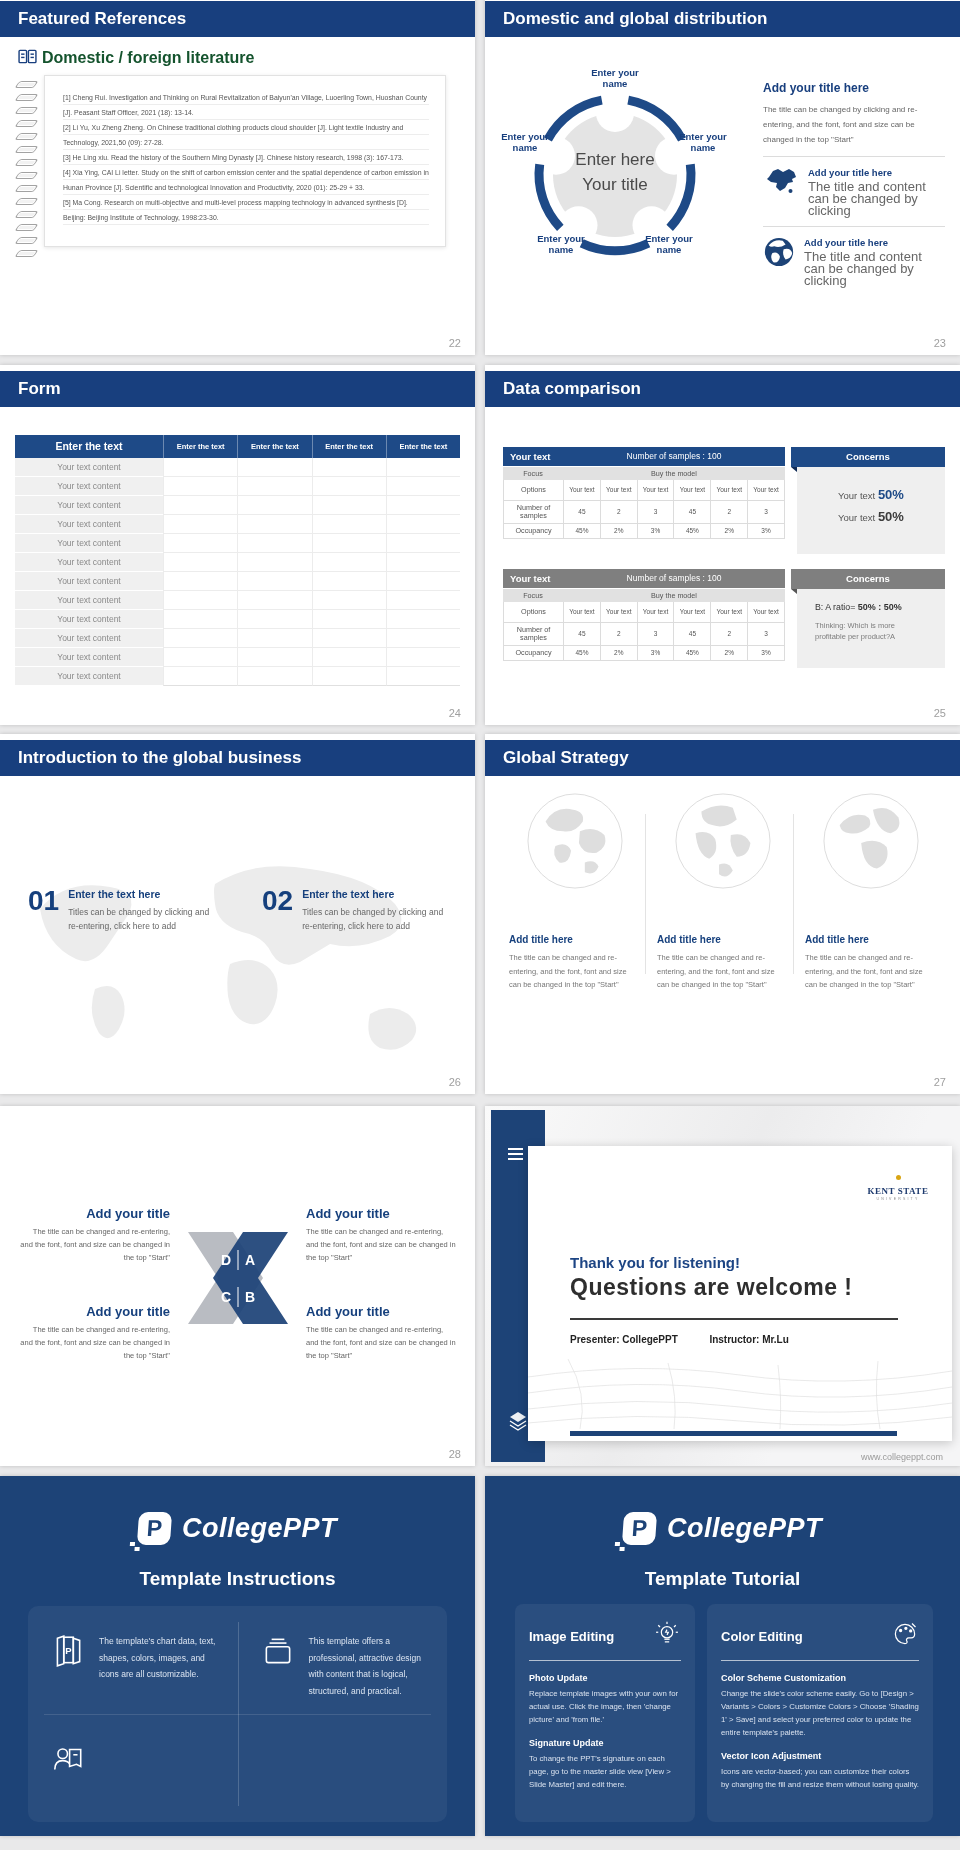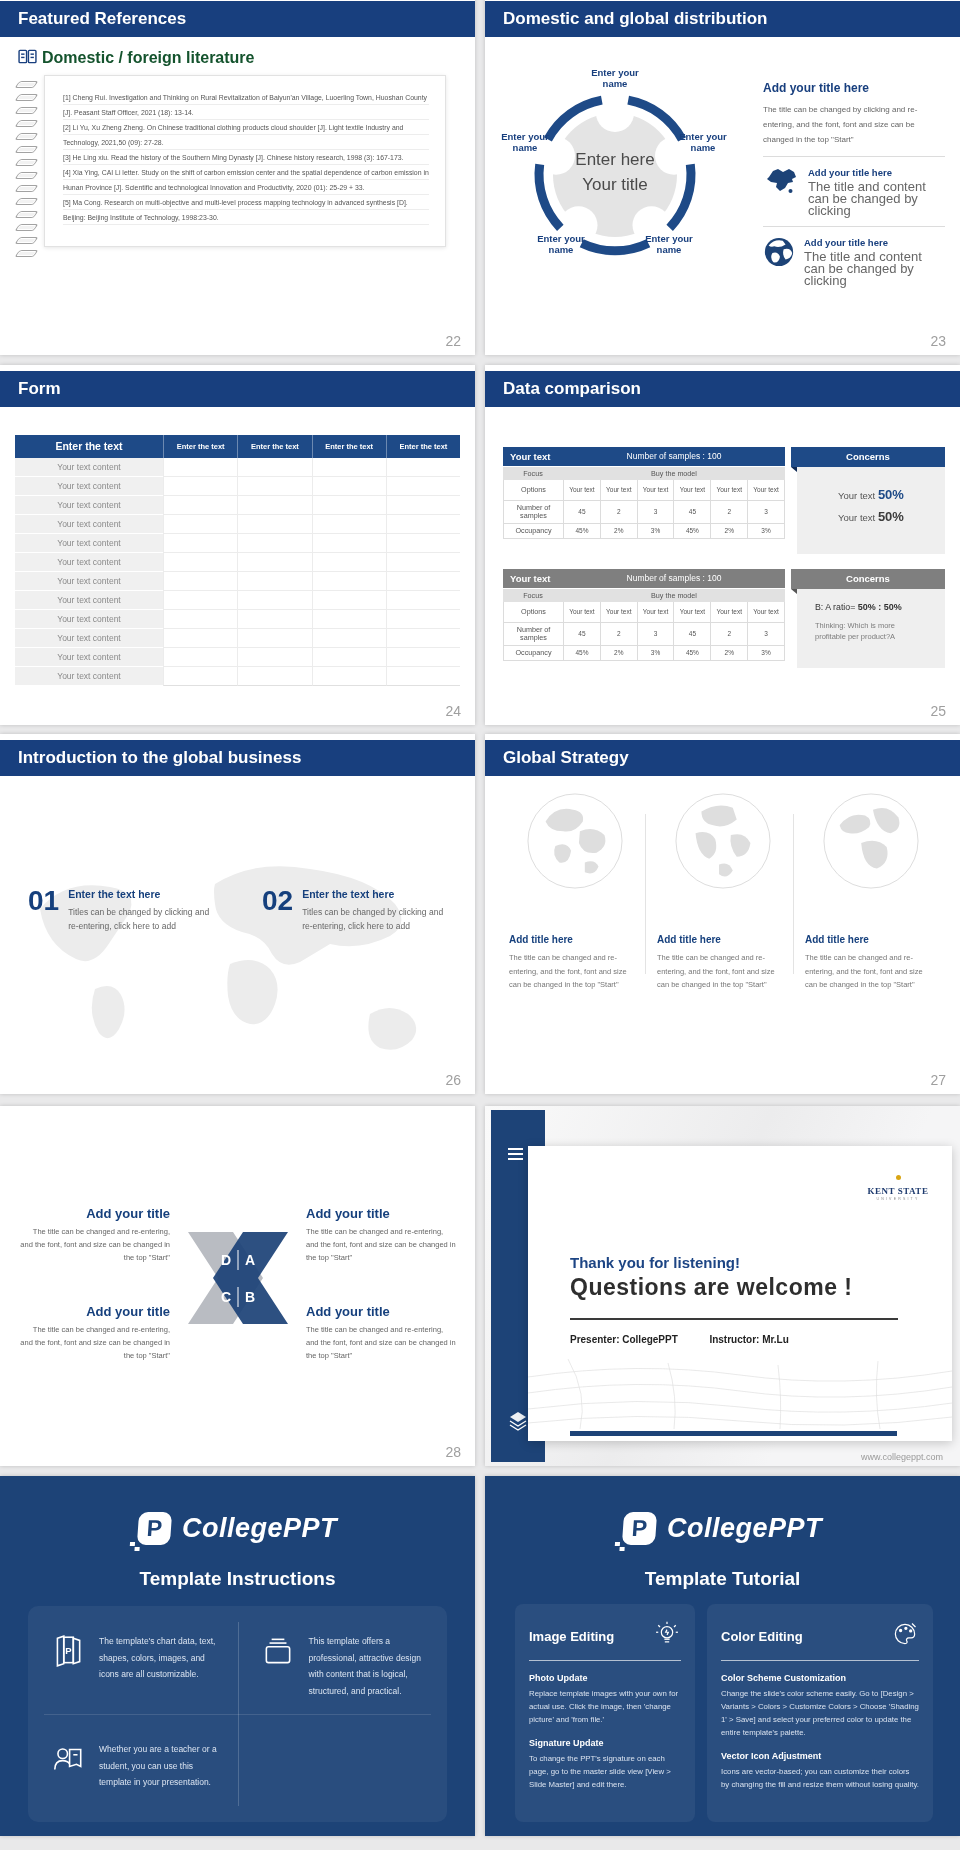--- a/index.html
+++ b/index.html
@@ -2,21 +2,21 @@
 <html><head>
 <meta charset="utf-8">
 <style>
   html,body{margin:0;padding:0;background:#dcdcdc;}
   .board{position:relative;width:960px;height:1850px;background:#e9e9ea;overflow:hidden;
          font-family:"Liberation Sans",sans-serif;}
   .slide{position:absolute;width:475px;height:360px;background:#fff;
          box-shadow:0 0 4px rgba(0,0,0,.18);overflow:hidden;}
   .slide-header{position:absolute;left:0;right:0;top:6px;height:36px;background:#183f7e;
          color:#fff;font-weight:bold;font-size:17px;line-height:36px;padding-left:18px;}
-  .pagenum{position:absolute;right:14px;bottom:6px;font-size:14px;color:#9f9f9f;}
+  .pagenum{position:absolute;right:14px;bottom:6px;font-size:11px;color:#9f9f9f;}
 
   
   #s22{left:0;top:-5px;}
   .sec-title{position:absolute;left:42px;top:54px;color:#14532d;font-size:16px;font-weight:bold;}
   .book-ic{position:absolute;left:18px;top:54px;}
   .refs-panel{position:absolute;left:44px;top:80px;width:402px;height:172px;background:#fff;
         border:1px solid #e2e2e2;box-shadow:0 1px 4px rgba(0,0,0,.10);
         padding:14px 16px 6px 18px;box-sizing:border-box;}
   .refs-list{font-size:6.9px;color:#555;line-height:15px;
         background-image:linear-gradient(to top,#ededed 1px,transparent 1px);
@@ -682,21 +682,20 @@
       </div>
       <div class="quad q3">
         <span>
           <svg width="36" height="36" viewBox="0 0 34 34" fill="none" stroke="#fff" stroke-width="1.5">
             <circle cx="12" cy="12" r="4.5"></circle>
               <path d="M4.5 27 Q4.5 18.5 12 18.5 Q16.5 18.5 18.5 21.5"></path>
             <path d="M18.5 8 H29 V24 L25 22 L18.5 24 Z"></path>
               <line x1="22" y1="13" x2="26" y2="13"></line>
             </svg>
         </span>
-        <p>Whether you are a teacher or a student, you can use this template in your presentation.</p>
       </div>
     </div>
   </section>
 
   <section class="slide" id="s31">
     <div class="brandrow">
       <div class="pbadge">P</div>
       <div class="brandname">CollegePPT</div>
     </div>
     <div class="navy-title">Template Tutorial</div>

